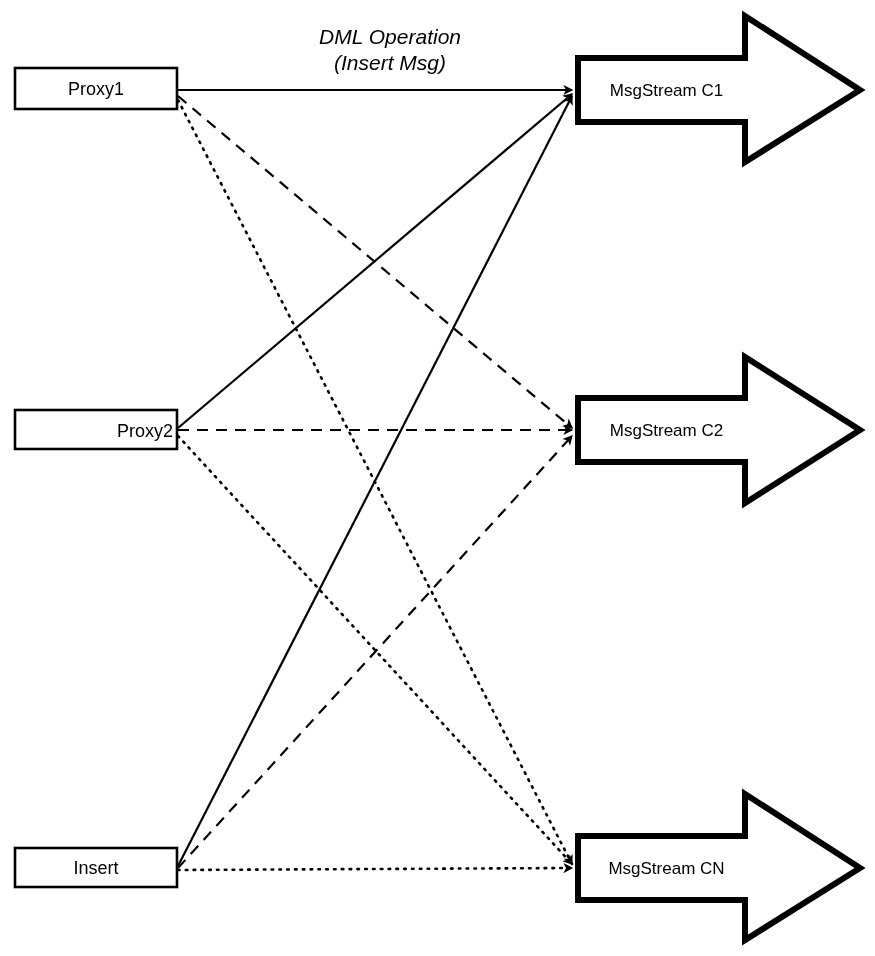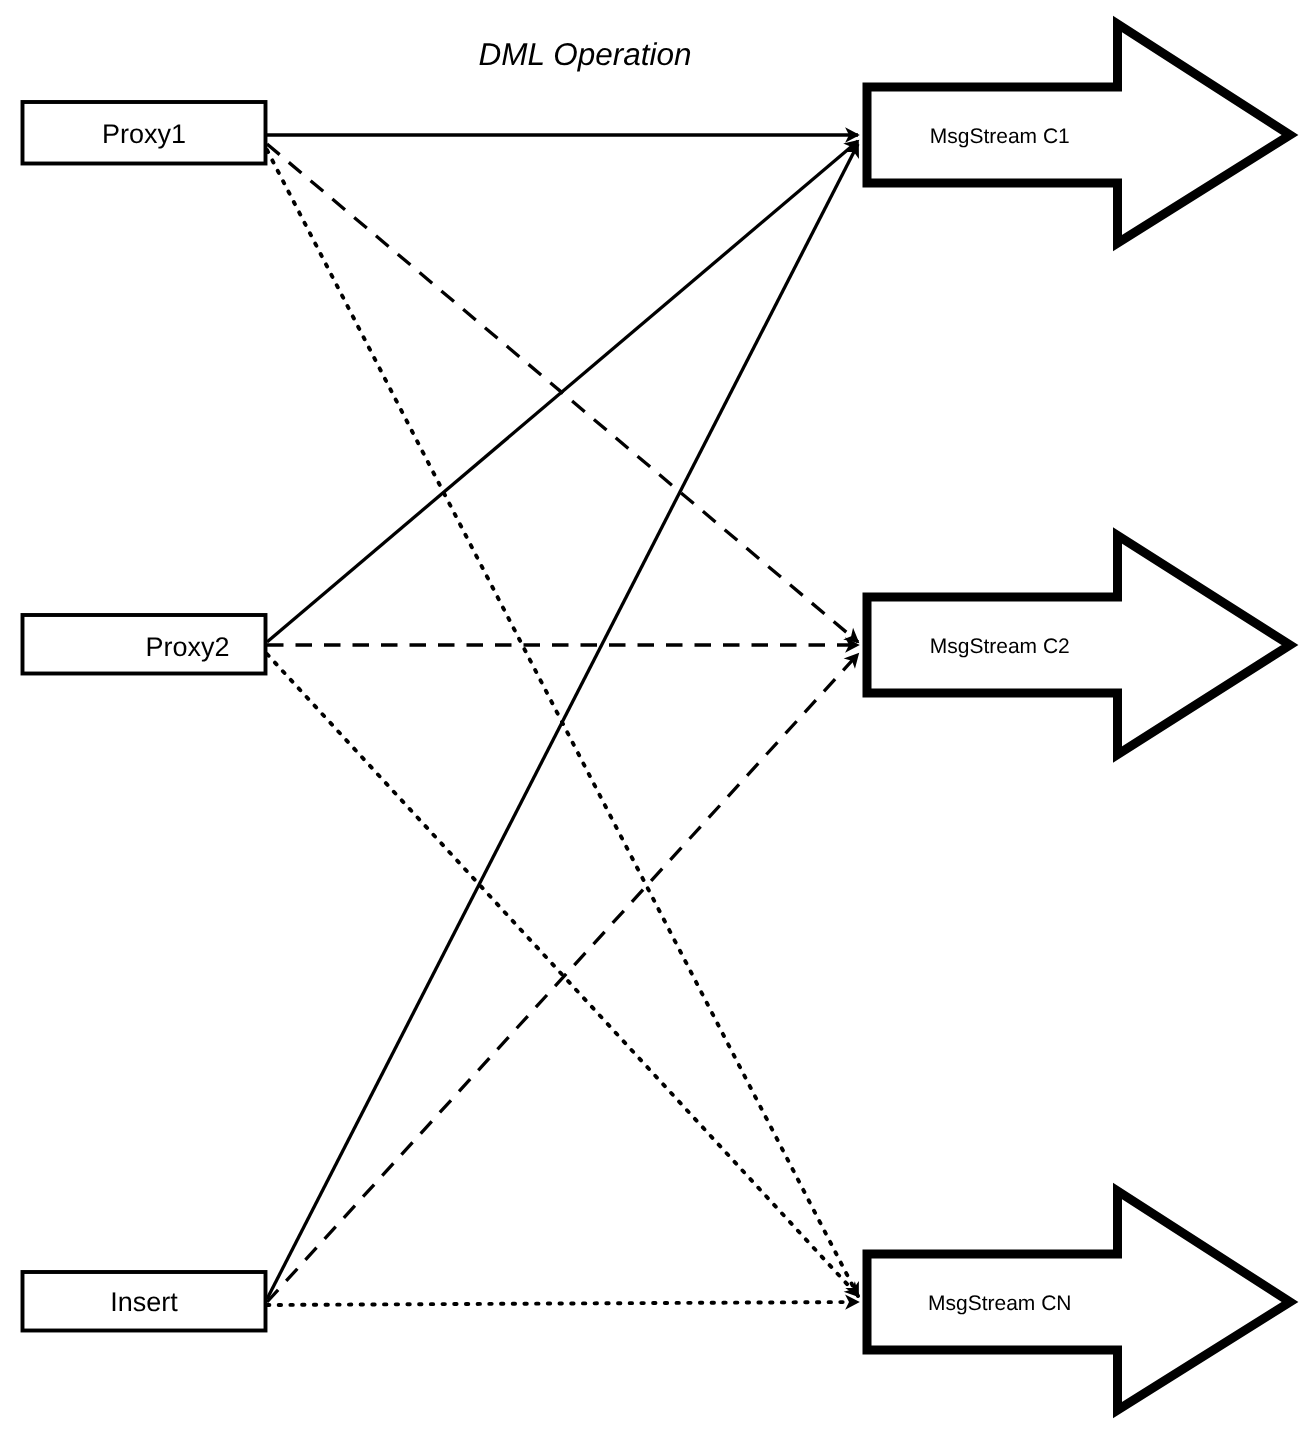--- a/index.html
+++ b/index.html
@@ -5,21 +5,21 @@
   html,body{margin:0;padding:0;background:#ffffff;}
   body{width:875px;height:956px;position:relative;overflow:hidden;
        font-family:"Liberation Sans", sans-serif;color:#000000;}
   #canvas{position:absolute;left:0;top:0;width:875px;height:956px;}
   .proxy-label{
     position:absolute;display:flex;align-items:center;justify-content:center;
     font-size:18px;line-height:1;color:#000;pointer-events:none;
   }
   .stream-label{
     position:absolute;display:flex;align-items:center;justify-content:center;
-    font-size:14px;line-height:1;color:#000;pointer-events:none;
+    font-size:17px;line-height:1;color:#000;pointer-events:none;
   }
   .edge-label{
     position:absolute;text-align:center;font-size:21px;line-height:1.22;color:#000;
   }
 </style>
 </head>
 <body>
 
 <svg id="canvas" viewBox="0 0 875 956" xmlns="http://www.w3.org/2000/svg">
   <defs>
@@ -45,22 +45,23 @@
     </g>
   <g id="proxies-layer">
       <rect x="15" y="68" width="162" height="41" fill="#ffffff" stroke="#000000" stroke-width="2.6"></rect>
       <rect x="15" y="410" width="162" height="39" fill="#ffffff" stroke="#000000" stroke-width="2.6"></rect>
       <rect x="15" y="848" width="162" height="39" fill="#ffffff" stroke="#000000" stroke-width="2.6"></rect>
     </g>
 </svg>
 
 <div class="edge-label" style="left:280px;top:24px;width:220px;font-style:italic;">
   <div>DML Operation</div>
+  <div>(Insert Msg)</div>
 </div>
 
 <div id="text-layer">
     <div class="stream-label" style="left: 588px; top: 58px; width: 157px; height: 64px;">MsgStream C1</div>
     <div class="stream-label" style="left: 588px; top: 398px; width: 157px; height: 64px;">MsgStream C2</div>
     <div class="stream-label" style="left: 588px; top: 836px; width: 157px; height: 64px;">MsgStream CN</div>
     <div class="proxy-label" style="left: 15px; top: 68px; width: 162px; height: 41px;">Proxy1</div>
-    <div class="proxy-label" style="left: 0; top: 410px; width: 162px; height: 41px; padding-left: 44px;">Proxy2</div>
+    <div class="proxy-label" style="left: 20px; top: 410px; width: 162px; height: 41px; padding-left: 44px;">Proxy2</div>
     <div class="proxy-label" style="left: 15px; top: 848px; width: 162px; height: 39px;">Insert</div>
   </div>
 
 </body></html>

